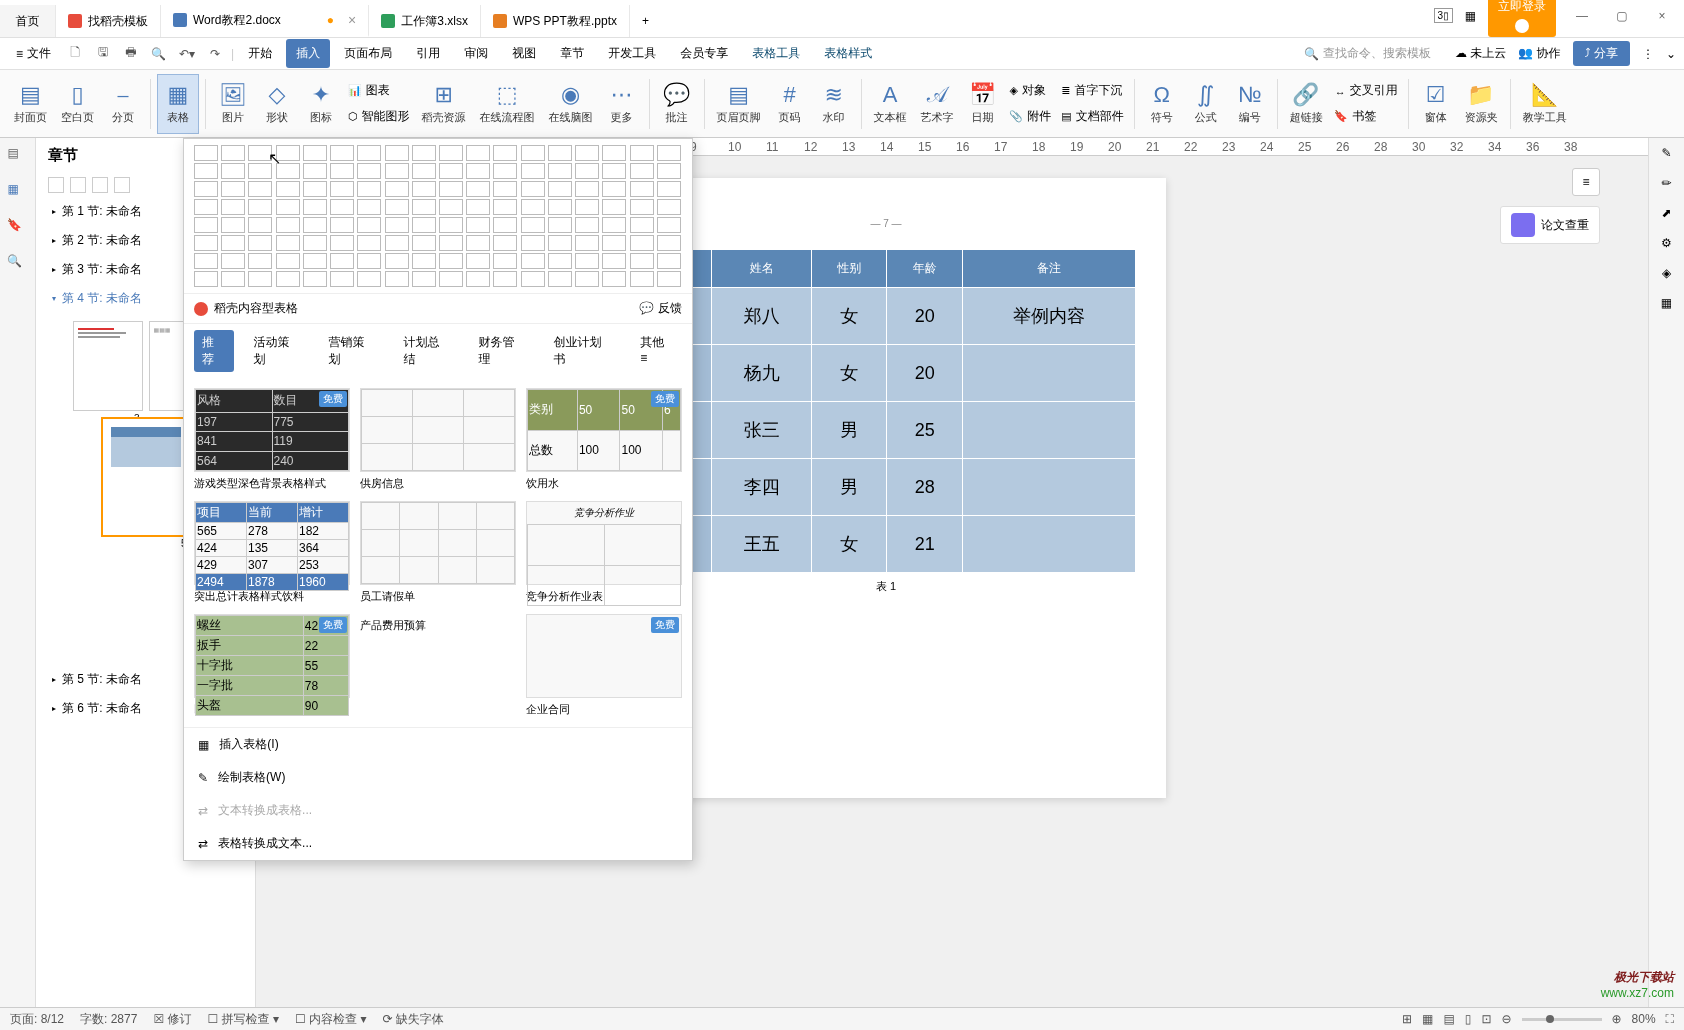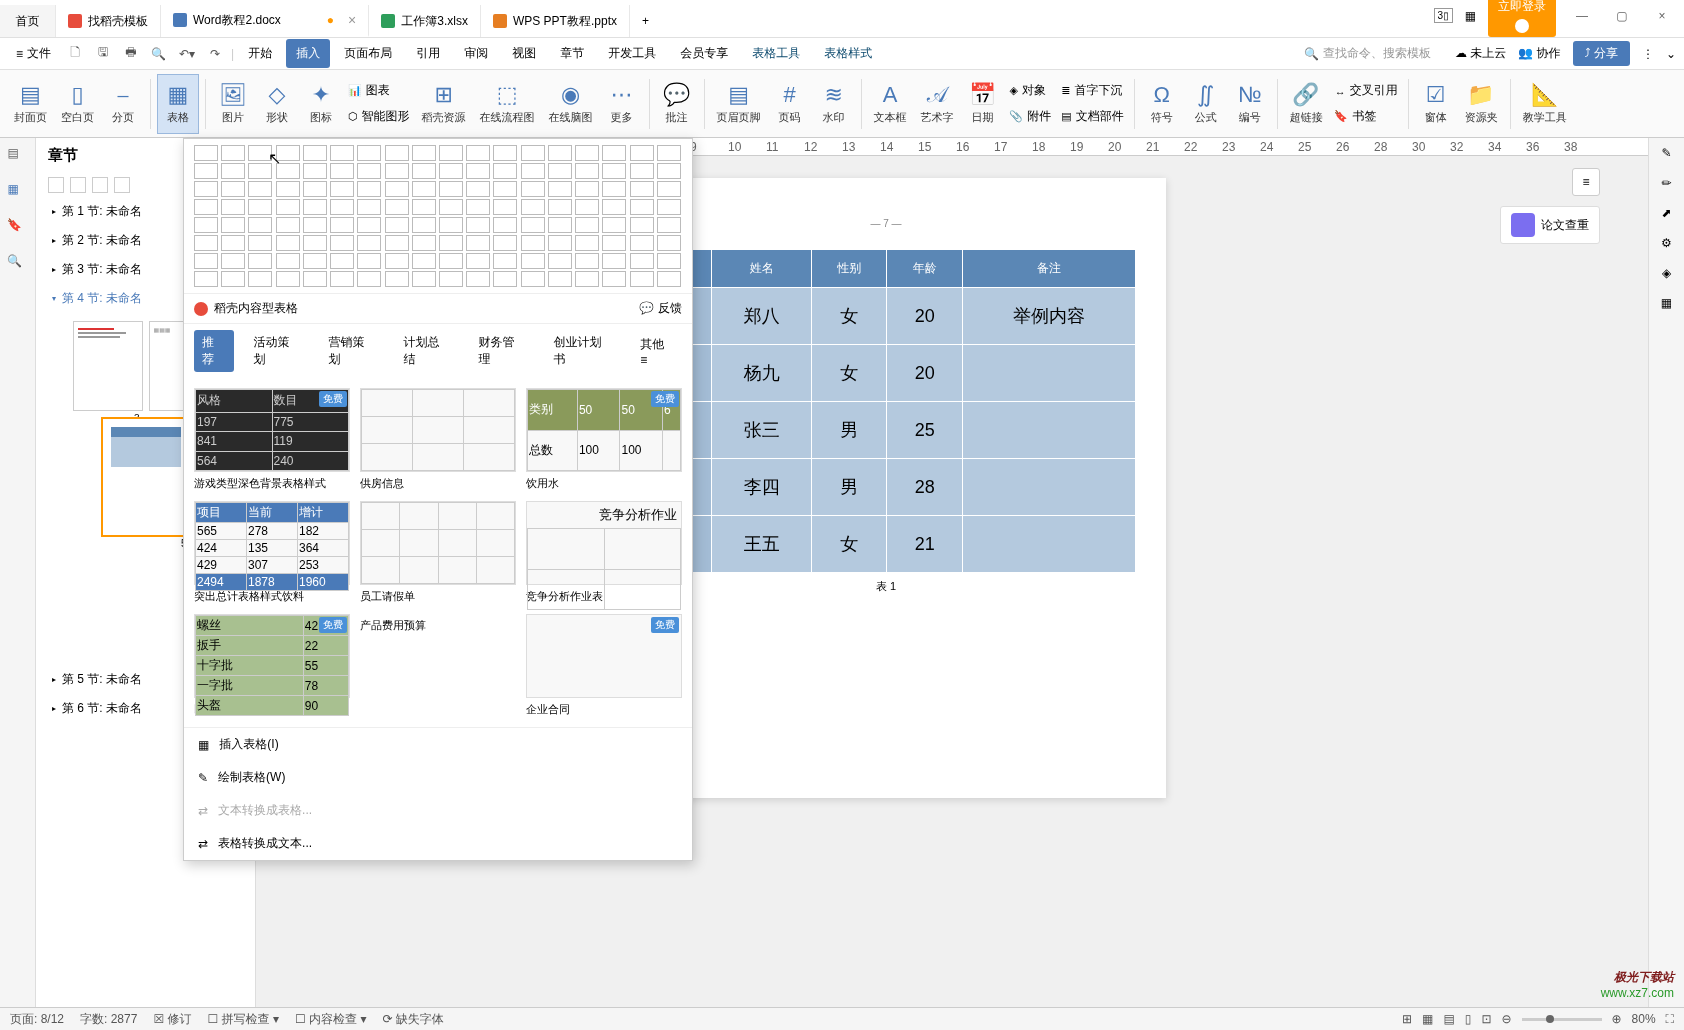--- a/index.html
+++ b/index.html
@@ -55,21 +55,21 @@
 .doc-table td.first{background:#a3bcd5;}
 .table-caption{text-align:center;margin-top:6px;font-size:11px;}
 .dropdown{position:absolute;left:183px;top:138px;width:510px;background:#fff;border:1px solid #ccc;box-shadow:2px 4px 12px rgba(0,0,0,0.2);z-index:100;}
 .dd-header{padding:6px 10px;font-size:12px;display:flex;justify-content:space-between;}
 .cursor{position:absolute;left:268px;top:149px;z-index:200;font-size:16px;}
 .grid-area{padding:6px 10px;}
 .grid-table{display:grid;grid-template-columns:repeat(18,1fr);gap:2px;}
 .grid-cell{width:24px;height:16px;border:1px solid #bbb;background:#fff;}
 .dd-section{padding:6px 10px;border-top:1px solid #eee;display:flex;align-items:center;justify-content:space-between;}
 .dd-section-title{display:flex;align-items:center;gap:6px;}
-.dd-tabs{display:flex;padding:6px 10px;gap:12px;border-top:1px solid #eee;align-items:center;}
+.dd-tabs{display:flex;padding:6px 10px;gap:12px;border-top:1px solid #eee;}
 .dd-tab{padding:4px 8px;cursor:pointer;}
 .dd-tab.active{background:#4a7ab8;color:#fff;border-radius:3px;}
 .dd-tab.other{margin-left:auto;}
 .templates{display:grid;grid-template-columns:repeat(3,1fr);gap:10px;padding:10px;}
 .tmpl{position:relative;}
 .tmpl-img{width:100%;height:84px;border:1px solid #ddd;background:#f8f8f8;position:relative;}
 .tmpl-img.dark{background:#2a2a2a;}
 .tmpl-badge{position:absolute;top:2px;right:2px;background:#4a90d9;color:#fff;font-size:10px;padding:1px 4px;border-radius:2px;}
 .tmpl-name{font-size:11px;margin-top:4px;}
 .dd-actions{border-top:1px solid #eee;}
@@ -741,21 +741,21 @@
                 <td></td>
                 <td></td>
               </tr>
             </tbody>
           </table>
         </div>
         <div class="tmpl-name">员工请假单</div>
       </div>
     <div class="tmpl">
         <div class="tmpl-img">
-          <div style="text-align:right;font-size:13px;padding:4px;">竞争分析作业</div>
+          <div style="text-align:center;font-size:10px;padding:4px;font-style:italic;">竞争分析作业</div>
           <table>
             <tbody>
               <tr>
                 <td></td>
                 <td></td>
               </tr>
               <tr>
                 <td></td>
                 <td></td>
               </tr>

